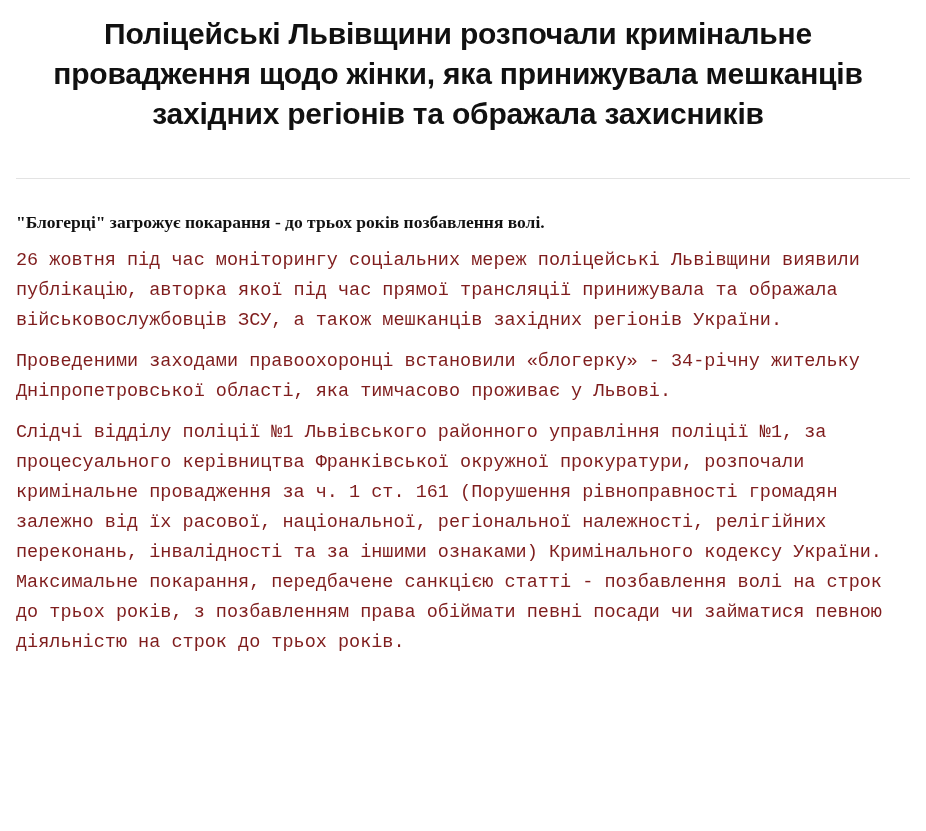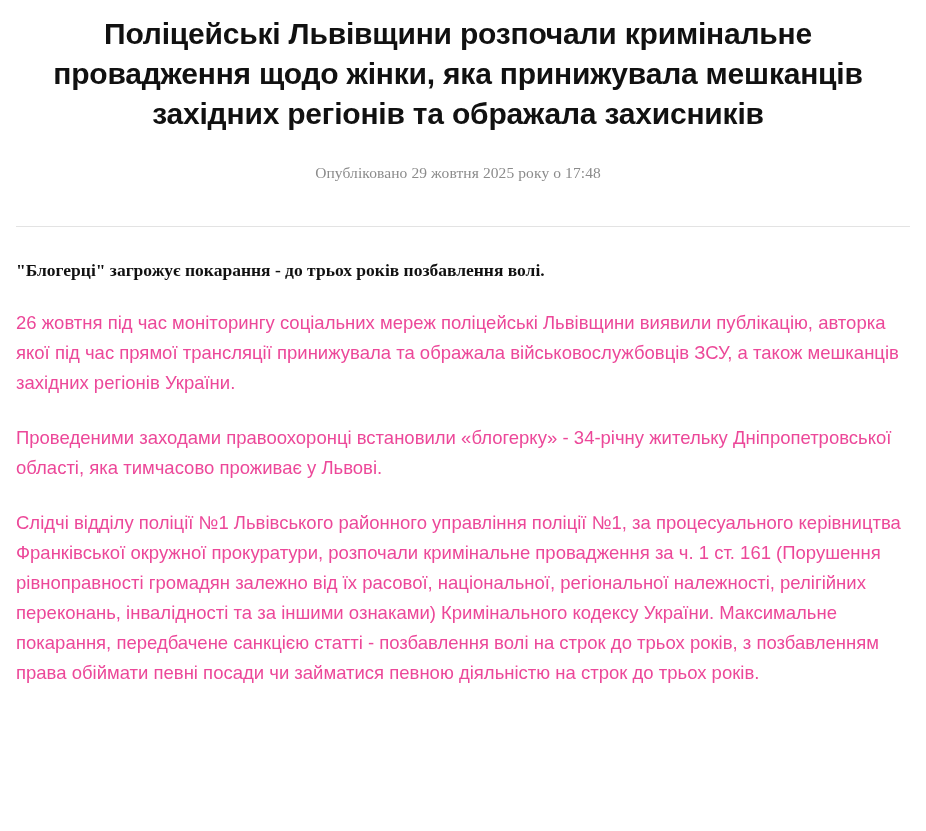--- a/index.html
+++ b/index.html
@@ -53,36 +53,35 @@
   .lead {
     margin: 30px 0 0 0;
     padding: 0 8px;
     font-family: "Liberation Serif", serif;
     font-weight: bold;
     font-size: 17.5px;
     line-height: 1.5;
     color: #111111;
   }
   .para {
-    margin: 25px 0 0 0;
+    margin: 11px 0 0 0;
     padding: 0 8px;
-    font-family: Liberation Sans, sans-serif;
+    font-family: Liberation Mono, monospace;
     font-size: 18.5px;
     line-height: 1.62;
-    color: #ec4899;
+    color: #7f1d1d;
   }
 </style>
 </head>
 <body>
 
 <div class="page">
 
   <div class="article-header">
     <h1 class="article-title">Поліцейські Львівщини розпочали кримінальне провадження щодо жінки, яка принижувала мешканців західних регіонів та ображала захисників</h1>
-    <div class="article-meta">Опубліковано 29 жовтня 2025 року о 17:48</div>
   </div>
 
   <hr class="divider">
 
   <div class="article-body">
     <p class="lead">"Блогерці" загрожує покарання - до трьох років позбавлення волі.</p>
     <p class="para">26 жовтня під час моніторингу соціальних мереж поліцейські Львівщини виявили публікацію, авторка якої під час прямої трансляції принижувала та ображала військовослужбовців ЗСУ, а також мешканців західних регіонів України.</p>
     <p class="para">Проведеними заходами правоохоронці встановили «блогерку» - 34-річну жительку Дніпропетровської області, яка тимчасово проживає у Львові.</p>
     <p class="para">Слідчі відділу поліції №1 Львівського районного управління поліції №1, за процесуального керівництва Франківської окружної прокуратури, розпочали кримінальне провадження за ч. 1 ст. 161 (Порушення рівноправності громадян залежно від їх расової, національної, регіональної належності, релігійних переконань, інвалідності та за іншими ознаками) Кримінального кодексу України. Максимальне покарання, передбачене санкцією статті - позбавлення волі на строк до трьох років, з позбавленням права обіймати певні посади чи займатися певною діяльністю на строк до трьох років.</p>
   </div>

